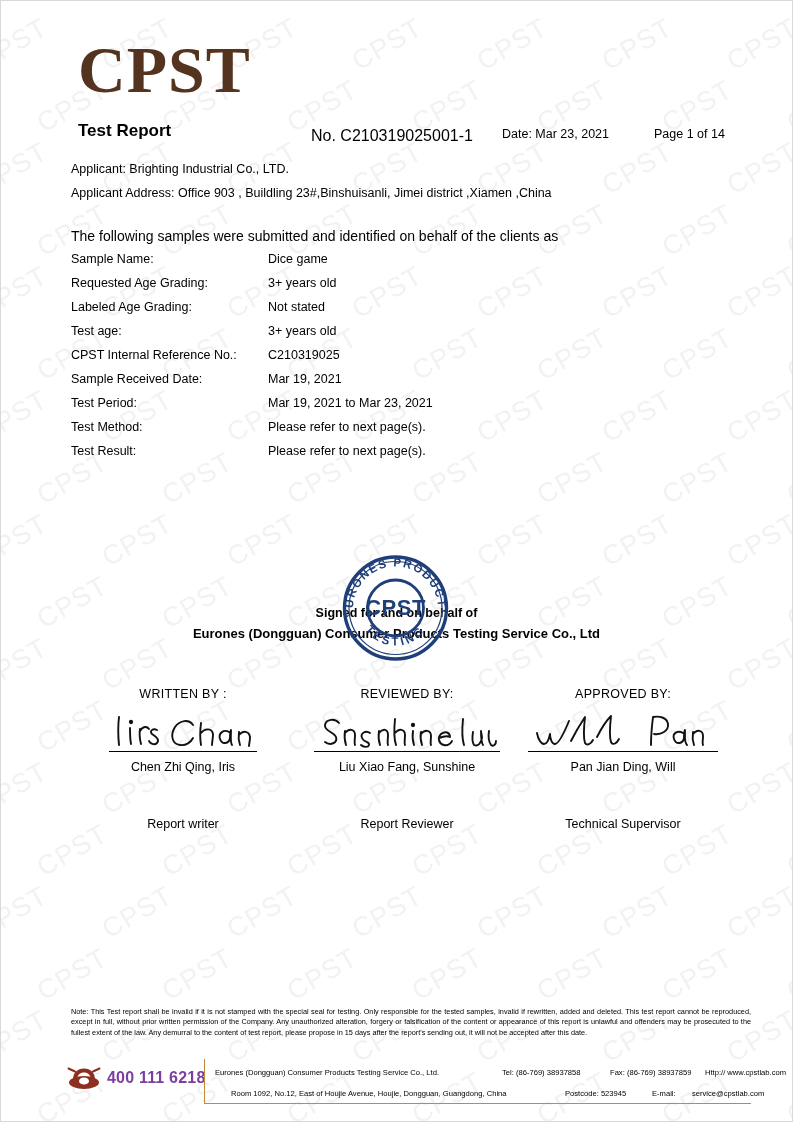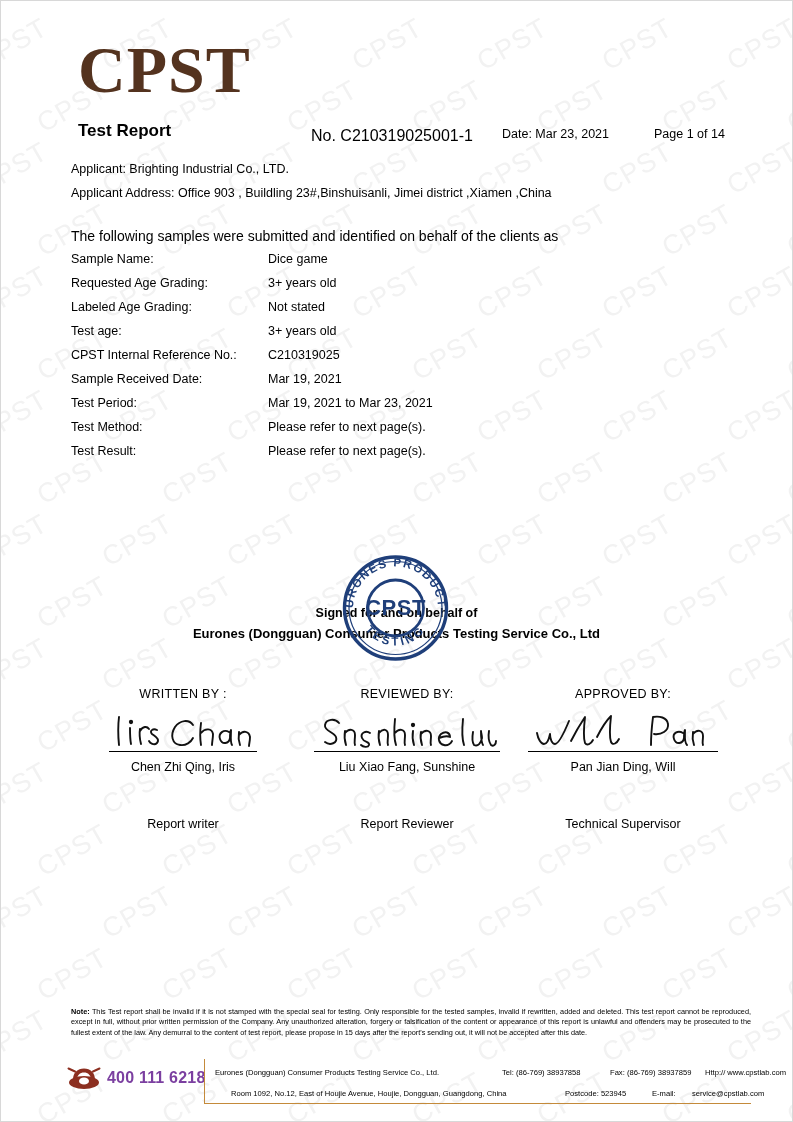--- a/index.html
+++ b/index.html
@@ -153,21 +153,21 @@
   
   .note {
     position: absolute;
     left: 70px;
     top: 1006px;
     width: 680px;
     font-size: 7.3px;
     line-height: 10.4px;
     text-align: justify;
   }
-  .note b { font-weight: bold; }
+  .note b { font-weight: normal; }
 
   
   .footer {
     position: absolute;
     left: 66px;
     top: 1058px;
     width: 684px;
     height: 48px;
   }
   .footer-phone {

